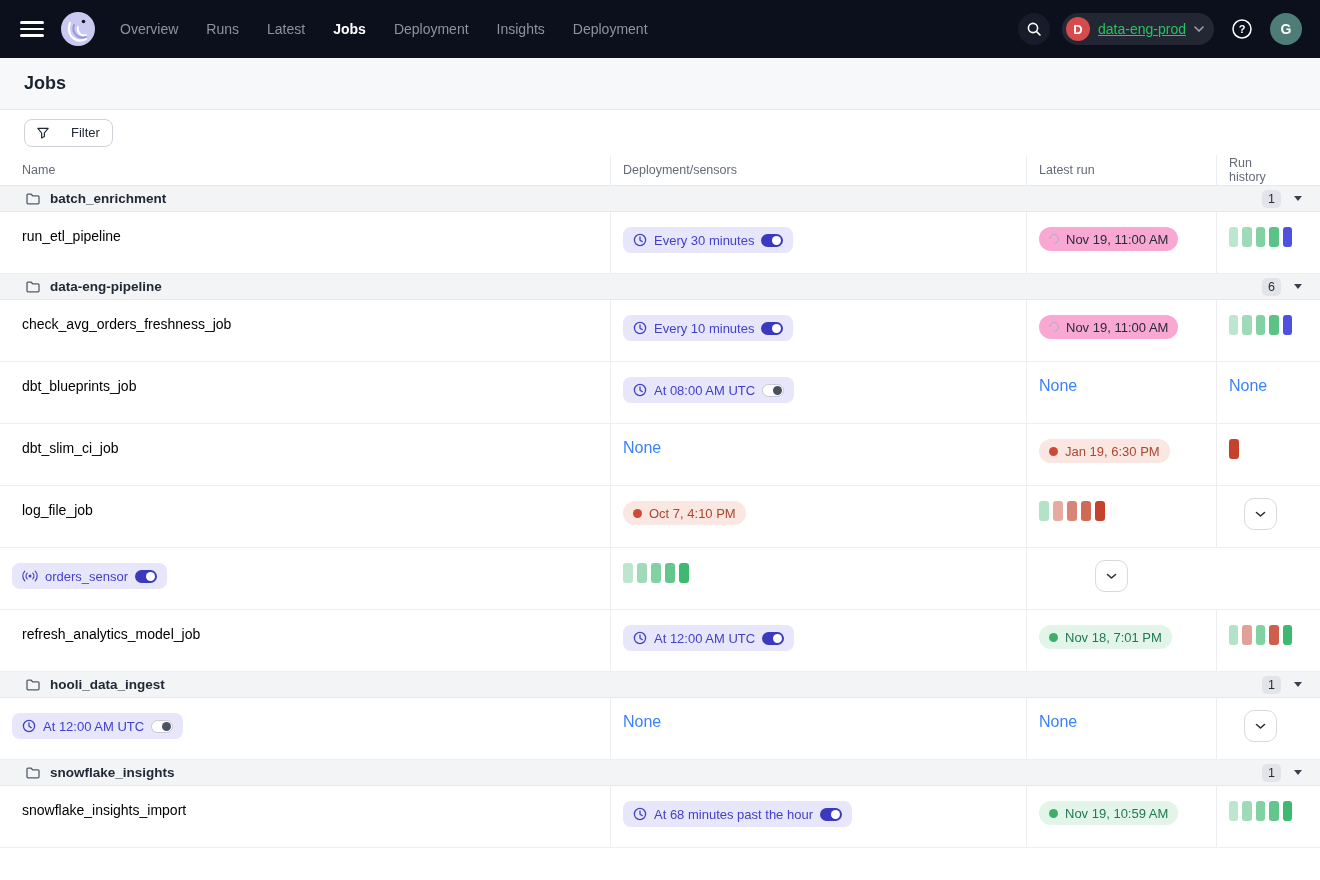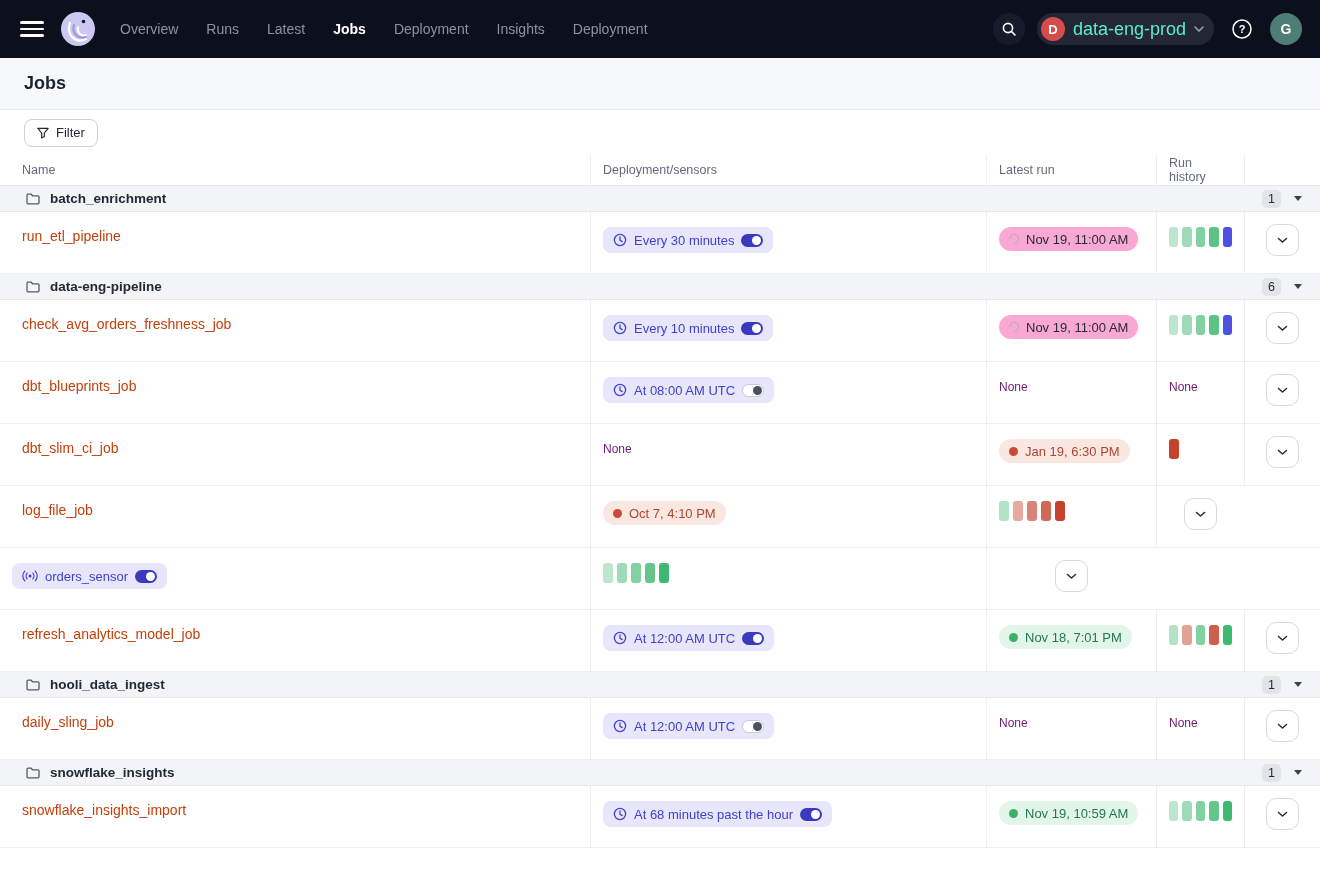--- a/index.html
+++ b/index.html
@@ -10,48 +10,48 @@
   .hamburger { width:24px; height:24px; display:flex; flex-direction:column; justify-content:center; gap:4px; cursor:pointer; margin-right:16px; }
   .hamburger span { display:block; height:2.5px; background:#fff; border-radius:2px; }
   .logo { width:36px; height:36px; border-radius:50%; margin-right:24px; flex:0 0 auto; }
   .nav-items { display:flex; align-items:center; gap:28px; }
   .nav-item { color:#8d92a2; font-size:14px; text-decoration:none; cursor:pointer; }
   .nav-item.active { color:#ffffff; font-weight:bold; }
   .nav-right { margin-left:auto; display:flex; align-items:center; gap:12px; }
   .icon-circle { width:32px; height:32px; border-radius:50%; background:#171c2b; display:flex; align-items:center; justify-content:center; cursor:pointer; }
   .ws-pill { height:32px; background:#232734; border-radius:16px; display:flex; align-items:center; gap:8px; padding:0 10px 0 4px; cursor:pointer; }
   .ws-badge { width:24px; height:24px; border-radius:50%; background:#d64c4c; color:#fff; font-size:13px; font-weight:bold; display:flex; align-items:center; justify-content:center; }
-  .ws-label { color:#5eead4; font-size:18px; }
+  .ws-label { color:#22c55e; font-size:14px;text-decoration:underline; }
   .avatar { width:32px; height:32px; border-radius:50%; background:#4e7d78; color:#fff; font-size:14px; font-weight:bold; display:flex; align-items:center; justify-content:center; cursor:pointer; }
 
   
   .page-titlebar { height:52px; background:#f7f8fa; border-bottom:1px solid #e5e7eb; display:flex; align-items:center; padding:0 24px; }
   .page-title { font-size:18px; font-weight:bold; color:#1c2330; }
   .filter-zone { height:45px; display:flex; align-items:center; padding:0 24px; background:#fff; }
-  .filter-btn { display:flex; align-items:center; gap:7px; height:28px; padding:0 12px; background:#fff; border:1px solid #ced2d9; border-radius:8px; font-size:13px; color:#232a36; cursor:pointer; font-family:inherit; }
+  .filter-btn { display:flex; align-items:center; gap:22px; height:28px; padding:0 12px; background:#fff; border:1px solid #ced2d9; border-radius:8px; font-size:13px; color:#232a36; cursor:pointer; font-family:inherit; }
 
   
-  .grid-row { display:grid; grid-template-columns:590px 396px 170px 88px 76px; }
+  .grid-row { display:grid; grid-template-columns:590px 396px 170px 88px 76px;gap:20px; }
   .thead { height:31px; border-bottom:1px solid #e6e8ec; align-items:center; }
   .thead .hcell { font-size:12.5px; color:#636b79; height:100%; display:flex; align-items:center; padding:0 12px; }
   .thead .hcell:first-child { padding-left:22px; }
   .thead .hcell + .hcell { border-left:1px solid #eceef1; }
 
   .group-row { height:26px; background:#f3f4f6; border-bottom:1px solid #e6e8ec; display:flex; align-items:center; padding:0 18px 0 26px; }
   .group-name { font-size:13.5px; font-weight:bold; color:#222936; margin-left:10px; }
   .group-right { margin-left:auto; display:flex; align-items:center; gap:13px; }
   .count-badge { min-width:19px; height:18px; padding:0 5px; background:#e2e4e9; border-radius:5px; font-size:12.5px; color:#262d38; display:flex; align-items:center; justify-content:center; }
   .caret-down { width:0; height:0; border-left:4px solid transparent; border-right:4px solid transparent; border-top:5px solid #3c424c; cursor:pointer; }
 
   .job-row { height:62px; border-bottom:1px solid #eceef1; }
   .job-row .cell { padding:15px 12px 0 12px; }
   .job-row .cell + .cell { border-left:1px solid #eceef1; }
   .cell-name { padding-left:22px !important; }
-  .job-link { font-size:14px; color:#c2410c; text-decoration:none; cursor:pointer; }
-  .none-text { font-size:12px; color:#701a75; }
+  .job-link { font-size:14px; color:#000000; text-decoration:none; cursor:pointer; }
+  .none-text { font-size:16px; color:#3b82f6; }
 
   .sched-pill { display:inline-flex; align-items:center; gap:7px; height:26px; padding:0 10px; background:#e7e6fa; border-radius:8px; font-size:13px; color:#4340cc; }
   .toggle { position:relative; width:22px; height:13px; border-radius:7px; display:inline-block; cursor:pointer; }
   .toggle.on { background:#3b39bd; }
   .toggle.on::after { content:""; position:absolute; right:2px; top:2px; width:9px; height:9px; border-radius:50%; background:#fff; }
   .toggle.off { background:#fff; border:1px solid #c7cad1; }
   .toggle.off::after { content:""; position:absolute; right:1px; top:1px; width:9px; height:9px; border-radius:50%; background:#4a5160; }
 
   .lr-pill { display:inline-flex; align-items:center; gap:7px; height:24px; padding:0 10px; border-radius:12px; font-size:13px; }
   .lr-inprogress { background:#f9a8d4; color:#262d38; }
@@ -384,21 +384,20 @@
           <path d="M1 2.2a1 1 0 0 1 1-1h3.2l1.4 1.6H12a1 1 0 0 1 1 1v6a1 1 0 0 1-1 1H2a1 1 0 0 1-1-1z" fill="none" stroke="#545c68" stroke-width="1.3" stroke-linejoin="round"></path>
         </svg>
       </span>
       <span class="group-name">hooli_data_ingest</span>
       <span class="group-right">
         <span class="count-badge">1</span>
         <span class="caret-down"></span>
       </span>
     </div>
     <div class="grid-row job-row">
-      <div class="cell cell-name"><a class="job-link">daily_sling_job</a></div>
       <div class="cell"><span class="sched-pill">
           <span>
             <svg width="14" height="14" viewBox="0 0 14 14">
               <circle cx="7" cy="7" r="5.6" fill="none" stroke="currentColor" stroke-width="1.3"></circle>
               <path d="M7 4v3.2l2.2 1.4" fill="none" stroke="currentColor" stroke-width="1.3" stroke-linecap="round"></path>
             </svg>
           </span>
           <span>At 12:00 AM UTC</span>
           <span class="toggle off"></span>
         </span></div>

